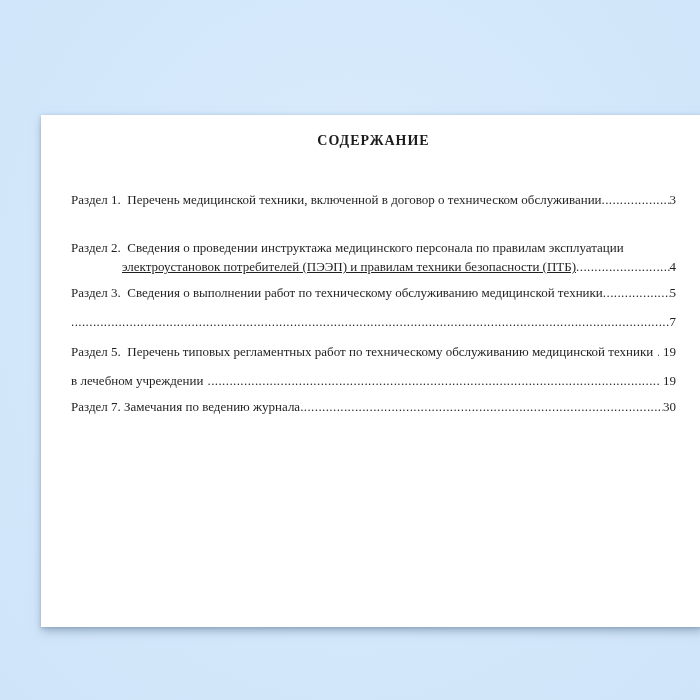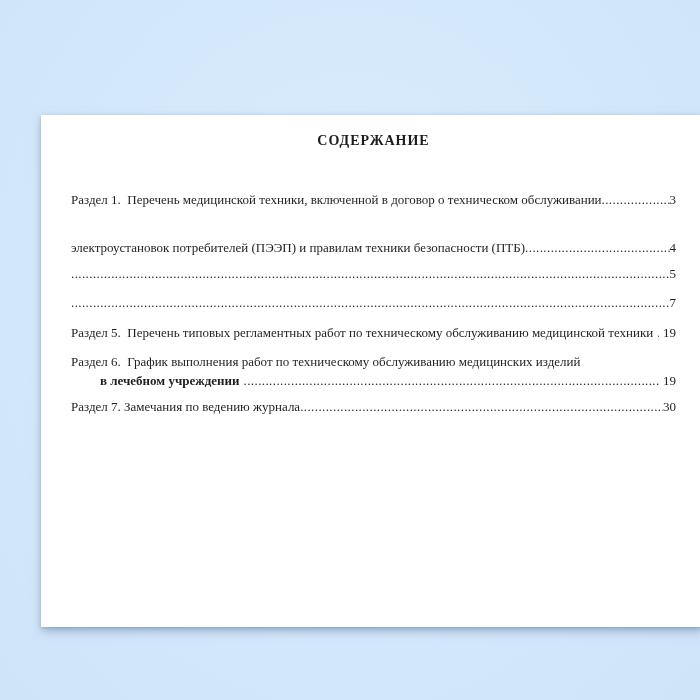--- a/index.html
+++ b/index.html
@@ -92,28 +92,32 @@
       <div class="toc-entry e1">
         <div class="toc-line">
           <span class="line-text">Раздел 1.  Перечень медицинской техники, включенной в договор о техническом обслуживании</span>
           <span class="dot-leader">............................................................................................................................................................................................................................................................................................................</span>
           <span class="page-num">3</span>
         </div>
       </div>
 
       <div class="toc-entry e2">
         <div class="toc-line">
+          <span class="line-text">Раздел 2.  Сведения о проведении инструктажа медицинского персонала по правилам эксплуатации</span>
+        </div>
+        <div class="toc-line">
           <span class="line-text">электроустановок потребителей (ПЭЭП) и правилам техники безопасности (ПТБ)</span>
           <span class="dot-leader">............................................................................................................................................................................................................................................................................................................</span>
           <span class="page-num">4</span>
         </div>
       </div>
 
       <div class="toc-entry e3">
         <div class="toc-line">
+          <span class="line-text">Раздел 3.  Сведения о выполнении работ по техническому обслуживанию медицинской техники</span>
           <span class="dot-leader">............................................................................................................................................................................................................................................................................................................</span>
           <span class="page-num">5</span>
         </div>
       </div>
 
       <div class="toc-entry e4">
         <div class="toc-line">
           <span class="dot-leader">............................................................................................................................................................................................................................................................................................................</span>
           <span class="page-num">7</span>
         </div>
@@ -121,23 +125,20 @@
 
       <div class="toc-entry e5">
         <div class="toc-line leader-spaced">
           <span class="line-text">Раздел 5.  Перечень типовых регламентных работ по техническому обслуживанию медицинской техники</span>
           <span class="dot-leader">............................................................................................................................................................................................................................................................................................................</span>
           <span class="page-num">19</span>
         </div>
       </div>
 
       <div class="toc-entry e6">
-        <div class="toc-line">
-          <span class="line-text">Раздел 6.  График выполнения работ по техническому обслуживанию медицинских изделий</span>
-        </div>
         <div class="toc-line leader-spaced">
           <span class="line-text">в лечебном учреждении</span>
           <span class="dot-leader">............................................................................................................................................................................................................................................................................................................</span>
           <span class="page-num">19</span>
         </div>
       </div>
 
       <div class="toc-entry e7">
         <div class="toc-line">
           <span class="line-text">Раздел 7. Замечания по ведению журнала</span>

